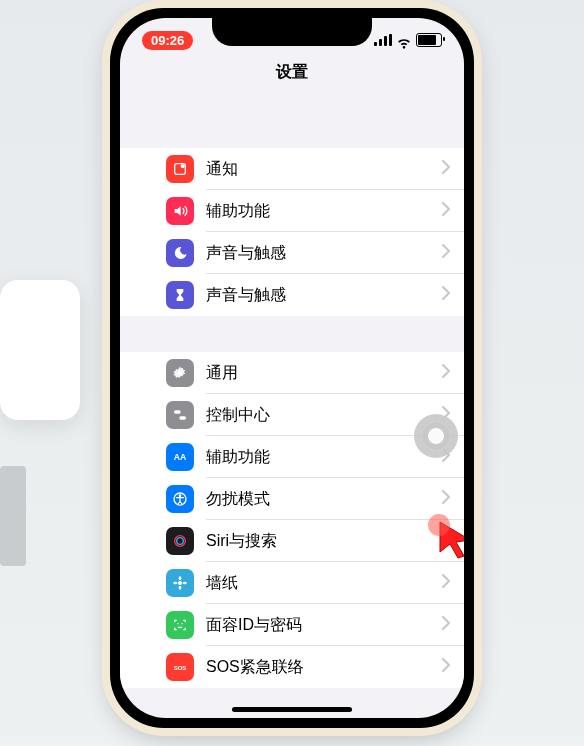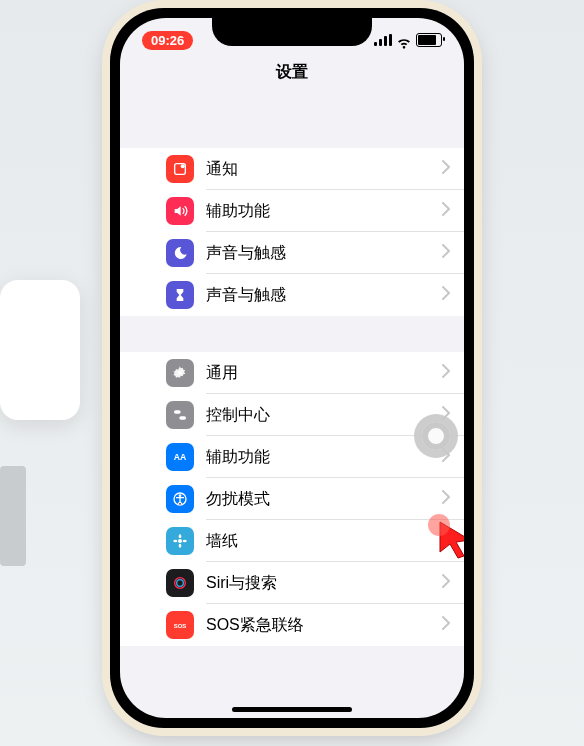--- a/index.html
+++ b/index.html
@@ -178,44 +178,58 @@
                   <circle cx="12" cy="7" r="2" fill="#fff"></circle>
                   <path stroke="#fff" stroke-width="2" d="M6 10h12M12 10v6M9 20l3-4 3 4"></path>
                 </svg>
               </div>
               <div class="label">勿扰模式</div>
               <div class="chev"><svg viewBox="0 0 8 14">
                   <path d="M1 1l6 6-6 6" stroke="currentColor" stroke-width="2" fill="none" stroke-linecap="round"></path>
                 </svg></div>
             </div>
             <div class="row">
+              <div class="icon" style="background: rgb(28, 28, 30);">
+                <svg viewBox="0 0 24 24">
+                  <circle cx="12" cy="12" r="8" fill="none" stroke="#ff2d55" stroke-width="2"></circle>
+                  <circle cx="12" cy="12" r="5" fill="none" stroke="#34aadc" stroke-width="2"></circle>
+                </svg>
+              </div>
+              <div class="label">Siri与搜索</div>
+              <div class="chev"><svg viewBox="0 0 8 14">
+                  <path d="M1 1l6 6-6 6" stroke="currentColor" stroke-width="2" fill="none" stroke-linecap="round"></path>
+                </svg></div>
+            </div>
+            <div class="row">
               <div class="icon" style="background: rgb(52, 170, 220);">
                 <svg viewBox="0 0 24 24">
                   <circle cx="12" cy="12" r="3" fill="#fff"></circle>
                   <g fill="#fff">
                     <ellipse cx="12" cy="5" rx="2" ry="3"></ellipse>
                     <ellipse cx="12" cy="19" rx="2" ry="3"></ellipse>
                     <ellipse cx="5" cy="12" rx="3" ry="2"></ellipse>
                     <ellipse cx="19" cy="12" rx="3" ry="2"></ellipse>
                   </g>
                 </svg>
               </div>
               <div class="label">墙纸</div>
               <div class="chev"><svg viewBox="0 0 8 14">
                   <path d="M1 1l6 6-6 6" stroke="currentColor" stroke-width="2" fill="none" stroke-linecap="round"></path>
                 </svg></div>
             </div>
             <div class="row">
-              <div class="icon" style="background: rgb(28, 28, 30);">
-                <svg viewBox="0 0 24 24">
-                  <circle cx="12" cy="12" r="8" fill="none" stroke="#ff2d55" stroke-width="2"></circle>
-                  <circle cx="12" cy="12" r="5" fill="none" stroke="#34aadc" stroke-width="2"></circle>
-                </svg>
-              </div>
-              <div class="label">Siri与搜索</div>
+              <div class="icon" style="background: rgb(52, 199, 89);">
+                <svg viewBox="0 0 24 24">
+                  <path stroke="#fff" fill="none" stroke-width="2" d="M4 8V5h3M20 8V5h-3M4 16v3h3M20 16v3h-3"></path>
+                  <circle cx="9" cy="10" r="1" fill="#fff"></circle>
+                  <circle cx="15" cy="10" r="1" fill="#fff"></circle>
+                  <path stroke="#fff" fill="none" stroke-width="2" d="M9 15c1 1 5 1 6 0"></path>
+                </svg>
+              </div>
+              <div class="label">面容ID与密码</div>
               <div class="chev"><svg viewBox="0 0 8 14">
                   <path d="M1 1l6 6-6 6" stroke="currentColor" stroke-width="2" fill="none" stroke-linecap="round"></path>
                 </svg></div>
             </div>
             <div class="row">
               <div class="icon" style="background: rgb(255, 59, 48);">
                 <svg viewBox="0 0 24 24">
                   <text x="12" y="16" font-size="9" font-weight="700" text-anchor="middle" fill="#fff" font-family="Arial">SOS</text>
                 </svg>
               </div>

